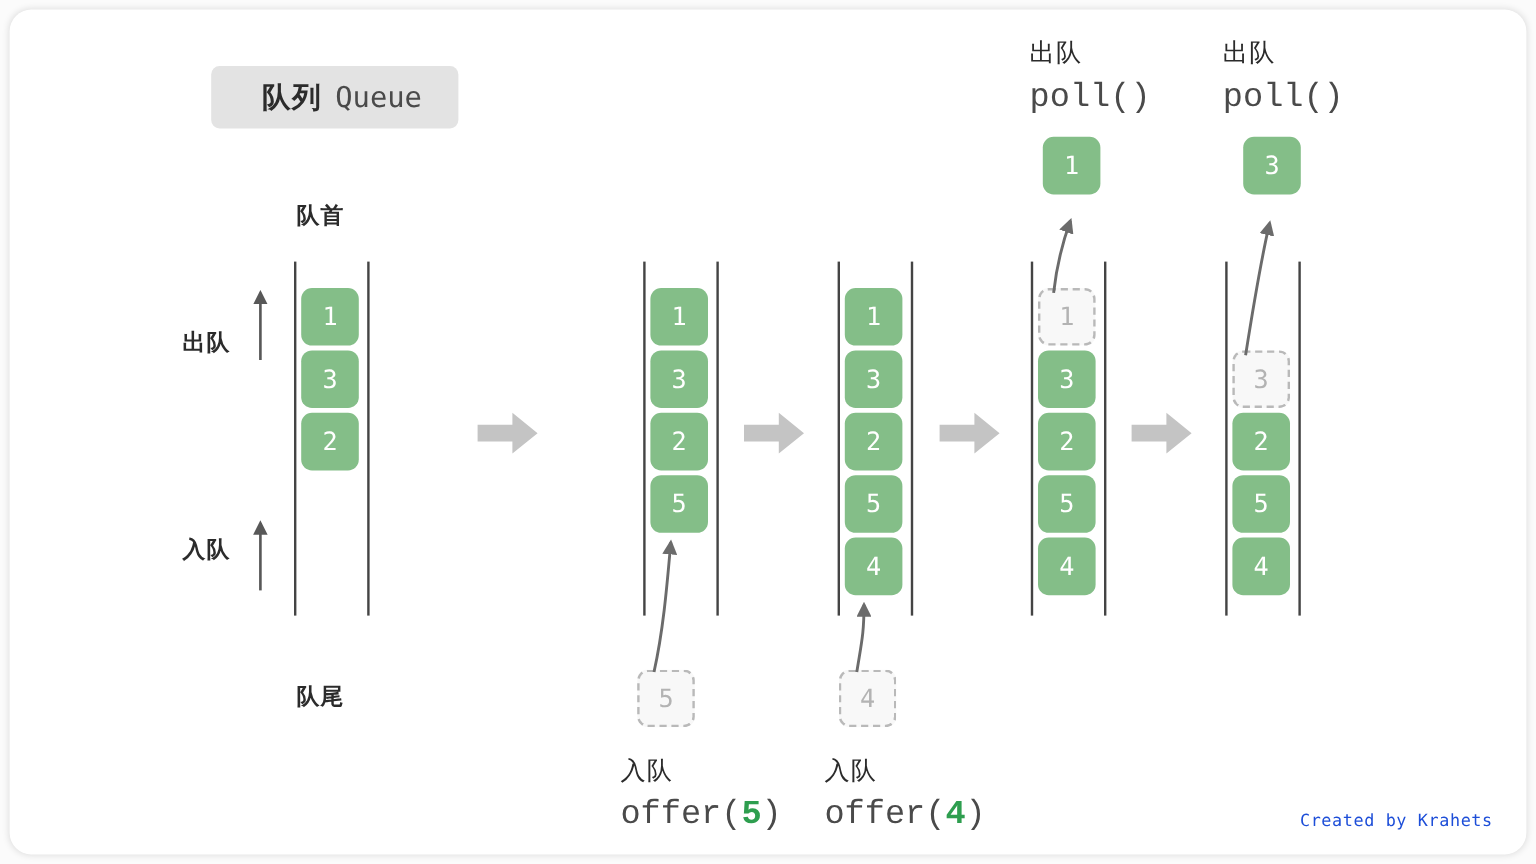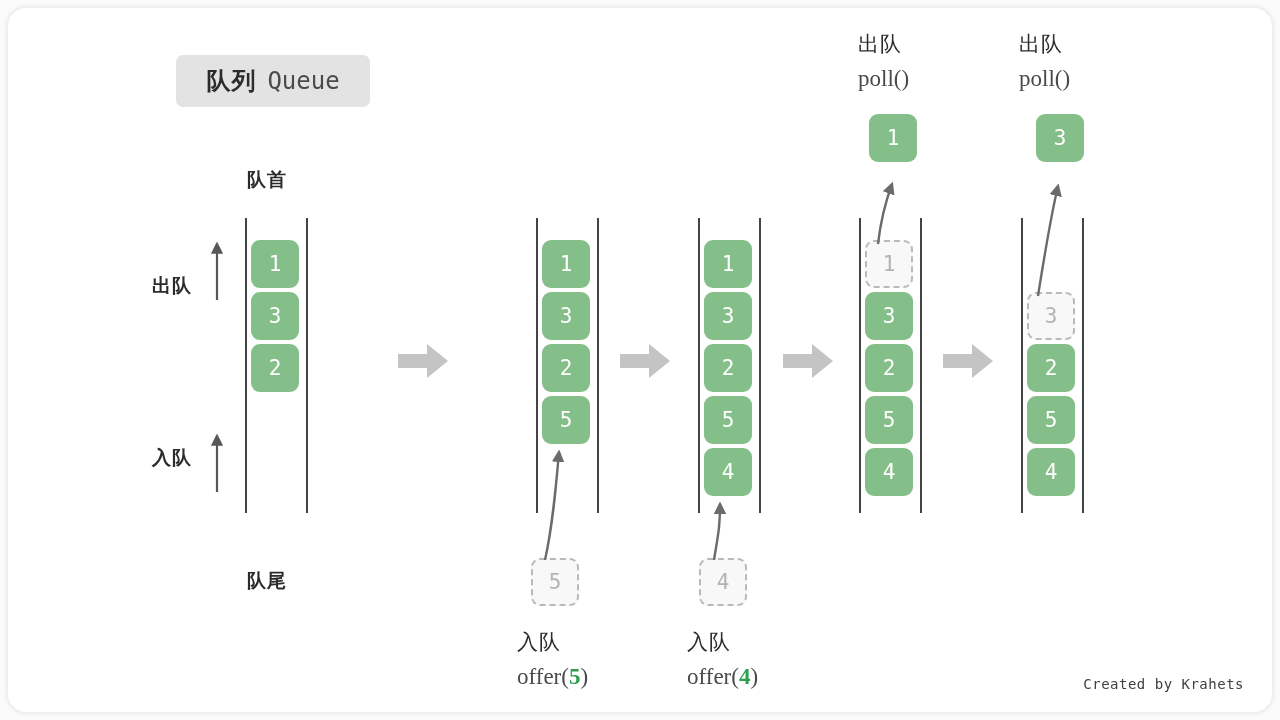--- a/index.html
+++ b/index.html
@@ -33,20 +33,21 @@
     left: 168px;
     top: 47px;
     width: 194px;
     height: 52px;
     background: #e3e3e3;
     border-radius: 7px;
     display: flex;
     align-items: center;
     justify-content: center;
     gap: 11px;
+    padding-left: 12px;
   }
   .title-cn {
     font-size: 24px;
     font-weight: bold;
     color: #2b2b2b;
     letter-spacing: 1px;
   }
   .title-en {
     font-size: 24px;
     color: #4a4a4a;
@@ -63,23 +64,23 @@
     font-weight: bold;
     color: #2b2b2b;
     letter-spacing: 1px;
   }
   .lbl-cn-plain {
     font-size: 21px;
     color: #2b2b2b;
     letter-spacing: 1px;
   }
   .lbl-mono {
-    font-size: 23px;
+    font-size: 28px;
     color: #4a4a4a;
-    font-family: Liberation Serif, serif;
+    font-family: Liberation Mono, monospace;
   }
   .lbl-mono .hl {
     color: #2e9e4f;
     font-weight: bold;
   }
 
   
   .rail {
     position: absolute;
     width: 1.6px;
@@ -118,21 +119,21 @@
     height: 704px;
     pointer-events: none;
   }
 
   
   .credit {
     position: absolute;
     right: 28px;
     bottom: 20px;
     font-size: 14px;
-    color: #404040;
+    color: #1d4ed8;
     font-family: "DejaVu Sans Mono", "Liberation Mono", monospace;
     letter-spacing: 0.5px;
   }
 </style>
 </head>
 <body>
 
 <div id="stage">
   <div id="card">
 

